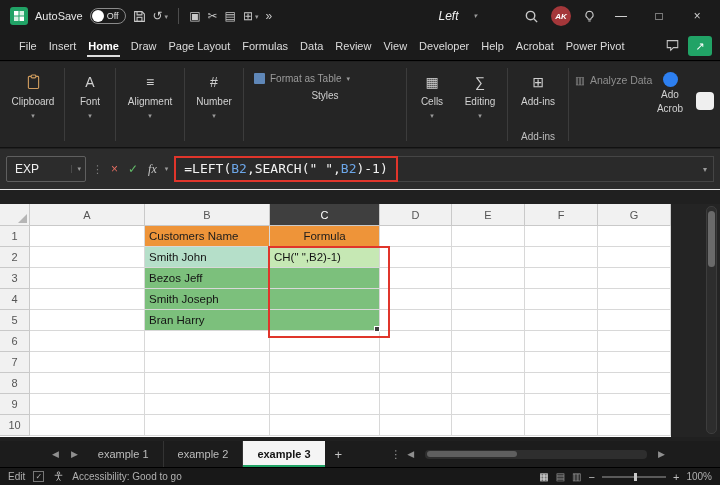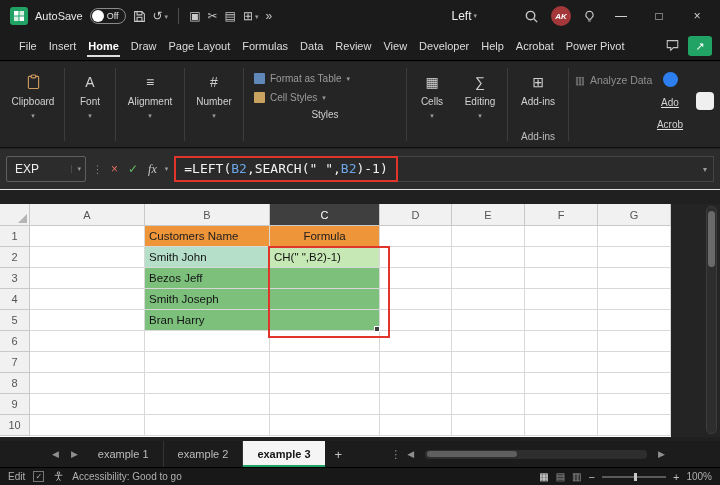--- a/index.html
+++ b/index.html
@@ -8,21 +8,21 @@
 
   
   .titlebar { position:absolute; top:0; left:0; right:0; height:32px; background:#1b1b1b; display:flex; align-items:center; padding:0 10px; gap:7px; font-size:11px; }
   .xlogo { width:18px; height:18px; flex:0 0 auto; }
   .toggle { display:flex; align-items:center; gap:3px; border:1px solid #8a8a8a; border-radius:9px; height:16px; padding:1px 6px 1px 1px; cursor:pointer; }
   .knob { width:12px; height:12px; border-radius:50%; background:#fff; }
   .tog-label { font-size:9px; color:#e0e0e0; }
   .ticon { color:#c8c8c8; font-size:12px; line-height:1; display:flex; align-items:center; gap:2px; cursor:pointer; }
   .dd { font-size:7px; color:#9a9a9a; }
   .vdiv { width:1px; height:16px; background:#4d4d4d; margin:0 3px; }
-  .tb-title { display:flex; align-items:center; gap:2px; font-size:12px; color:#f0f0f0; margin-left:auto; margin-right:40px; cursor:pointer; }
+  .tb-title { display:flex; align-items:center; gap:15px; font-size:12px; color:#f0f0f0; margin-left:auto; margin-right:40px; cursor:pointer;font-style:italic; }
   .tb-right { display:flex; align-items:center; gap:12px;font-style:italic; }
   .avatar { width:20px; height:20px; border-radius:50%; background:#A4373A; color:#fff; font-size:8px; font-weight:bold; display:flex; align-items:center; justify-content:center; }
   .winbtn { width:26px; text-align:center; color:#cfcfcf; font-size:12px; cursor:pointer; }
 
   
   .menubar { position:absolute; top:32px; left:0; right:0; height:29px; background:#1b1b1b; display:flex; align-items:center; padding:0 8px 0 18px; gap:10px; font-size:11px; color:#dcdcdc; border-bottom:1px solid #000; }
   .mitem { cursor:pointer; padding:6px 1px; position:relative; white-space:nowrap; }
   .mitem.active { color:#fff; font-weight:bold; }
   .mitem.active::after { content:""; position:absolute; left:0; right:0; bottom:1px; height:2px; background:#dedede; }
   .mb-right { margin-left:auto; display:flex; align-items:center; gap:8px; }
@@ -38,21 +38,21 @@
   .styles-group { width:158px; display:flex; flex-direction:column; padding:5px 2px 2px; }
   .style-row { display:flex; align-items:center; gap:5px; height:19px; padding-left:6px; color:#9c9c9c; font-size:10px; cursor:pointer; white-space:nowrap; }
   .sq { width:11px; height:11px; border-radius:1px; flex:0 0 auto; }
   .sq.cf { background:linear-gradient(180deg,#d96c5f 34%,#dfb34c 34% 67%,#5f9fd8 67%); }
   .sq.ft { background:#5f87b8; }
   .sq.cs { background:#c9a25f; }
   .styles-label { margin-top:2px; text-align:center; font-size:10px; color:#cfcfcf; }
   .bot-label { margin-top:auto; padding-bottom:3px; font-size:10px; color:#bfbfbf; }
   .rz { flex:1; position:relative; }
   .analyze { position:absolute; left:4px; top:10px; display:flex; align-items:center; gap:5px; color:#8f8f8f; font-size:10.5px; cursor:pointer; }
-  .acrobat { position:absolute; left:76px; top:8px; width:46px; display:flex; flex-direction:column; align-items:center; gap:10px; cursor:pointer; text-align:center;text-decoration:underline; }
+  .acrobat { position:absolute; left:76px; top:8px; width:46px; display:flex; flex-direction:column; align-items:center; gap:2px; cursor:pointer; text-align:center; }
   .acro-circle { width:15px; height:15px; border-radius:50%; background:#2D7FF0; }
   .acro-label { font-size:10px; color:#d2d2d2; line-height:1.15; }
   .tile { position:absolute; right:2px; top:28px; width:18px; height:18px; background:#efefef; border-radius:4px; cursor:pointer; }
 
   
   .formulabar { position:absolute; top:149px; left:0; right:0; height:41px; background:#2c2c2c; display:flex; align-items:center; padding:0 6px; gap:6px; border-bottom:1px solid #e5e5e5; }
   .namebox { width:80px; height:26px; border:1px solid #5f5f5f; border-radius:2px; display:flex; align-items:center; padding:0 4px 0 8px; font-size:12px; color:#f0f0f0; cursor:pointer; }
   .namebox .dd { margin-left:auto; border-left:1px solid #4a4a4a; padding-left:5px; }
   .kebab { color:#808080; font-size:11px; }
   .fbtn { font-size:12px; cursor:pointer; padding:0 2px; }
@@ -231,25 +231,20 @@
       <span class="rg-label">Number</span>
       <span class="dd">▾</span>
     </div>
     <div class="rdiv"></div>
     <div class="styles-group">
       <div class="style-row">
         <span class="sq ft"></span>
         <span>Format as Table</span>
         <span class="dd">▾</span>
       </div>
-      <div class="style-row">
-        <span class="sq cs"></span>
-        <span>Cell Styles</span>
-        <span class="dd">▾</span>
-      </div>
       <div class="styles-label">Styles</div>
     </div>
     <div class="rdiv"></div>
     <div class="rgroup w-cells">
       <span class="rg-icon">▦</span>
       <span class="rg-label">Cells</span>
       <span class="dd">▾</span>
     </div>
     <div class="rgroup w-edit">
       <span class="rg-icon">∑</span>

